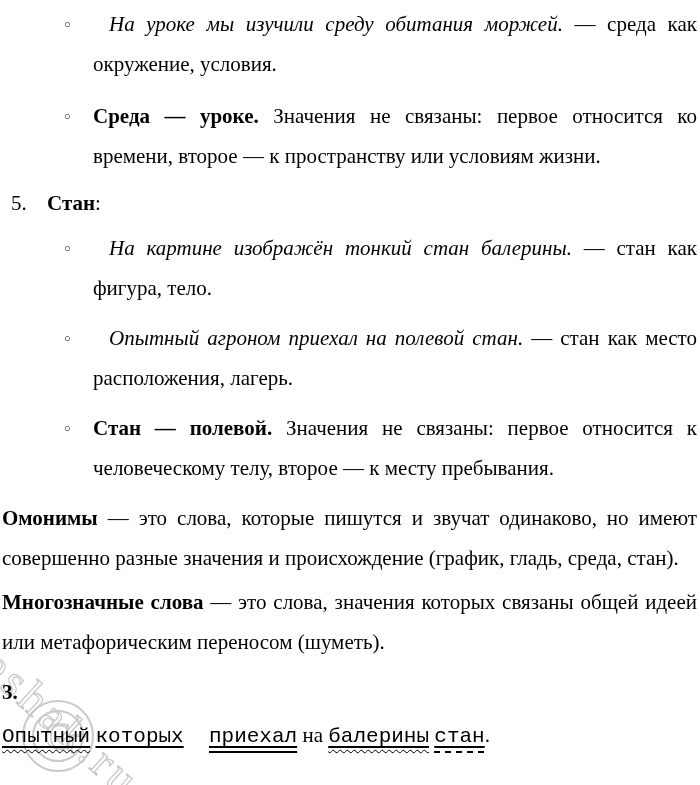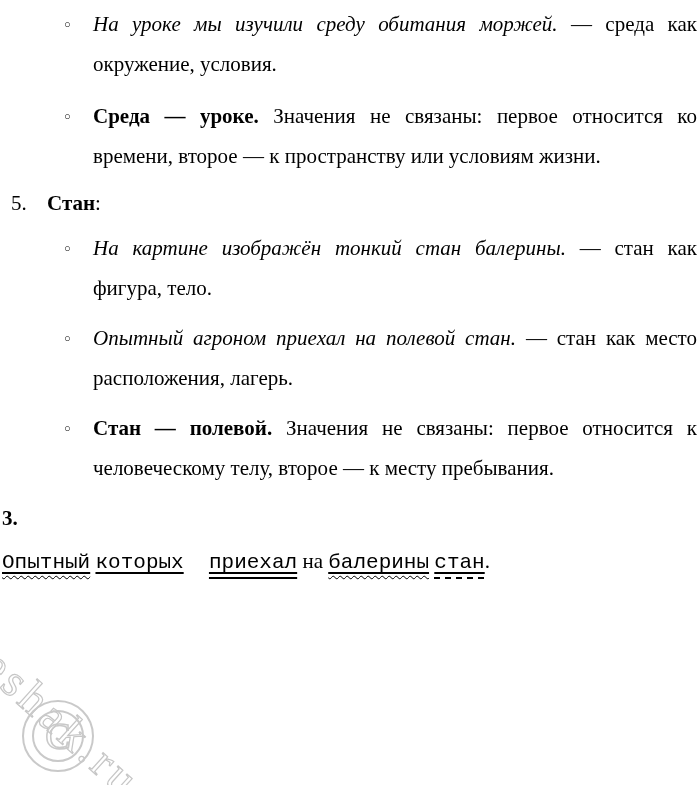--- a/index.html
+++ b/index.html
@@ -19,21 +19,21 @@
     position: absolute; left: -29px; top: 0;
     font-size: 11px; line-height: 40px;
   }
   .m12 { margin-bottom: 12px; }
   .m10 { margin-bottom: 10px; }
   .m7  { margin-bottom: 7px; }
   .m5  { margin-bottom: 5px; }
   .m4  { margin-bottom: 4px; }
   .m3  { margin-bottom: 3px; }
 
-  .it { font-style: italic; }
+  .it { font-style: italic; margin-left: 16px; }
   .bd { font-weight: bold; }
 
   
   .h5 { position: relative; padding-left: 47px; }
   .h5 .num { position: absolute; left: 11px; top: 0; }
 
   .para { margin-left: 2px; }
 
   
   .sentence { margin-left: 2px; white-space: nowrap; }
@@ -124,21 +124,27 @@
     <div class="li jtext m10">
       <span class="marker">○</span>
       <span class="it">Опытный агроном приехал на полевой стан.</span><span> — стан как место расположения, лагерь.</span>
     </div>
 
     <div class="li jtext m10">
       <span class="marker">○</span>
       <span class="bd">Стан — полевой.</span><span> Значения не связаны: первое относится к человеческому телу, второе — к месту пребывания.</span>
     </div>
 
+    <div class="para jtext m4">
+      <span class="bd">Омонимы</span><span> — это слова, которые пишутся и звучат одинаково, но имеют совершенно разные значения и происхождение (график, гладь, среда, стан).</span>
+    </div>
 
+    <div class="para jtext m10">
+      <span class="bd">Многозначные слова</span><span> — это слова, значения которых связаны общей идеей или метафорическим переносом (шуметь).</span>
+    </div>
 
     <div class="para bd m3">3.</div>
 
     <div class="sentence">
       <span class="u1"><span class="u2w">Опытный</span></span>
       <span class="u1">которых</span>
       <span class="u1"><span class="u2s">приехал</span></span>
       <span>на</span>
       <span class="u1"><span class="u2w">балерины</span></span>
       <span class="u1"><span class="u2d">стан</span></span><span>.</span>

